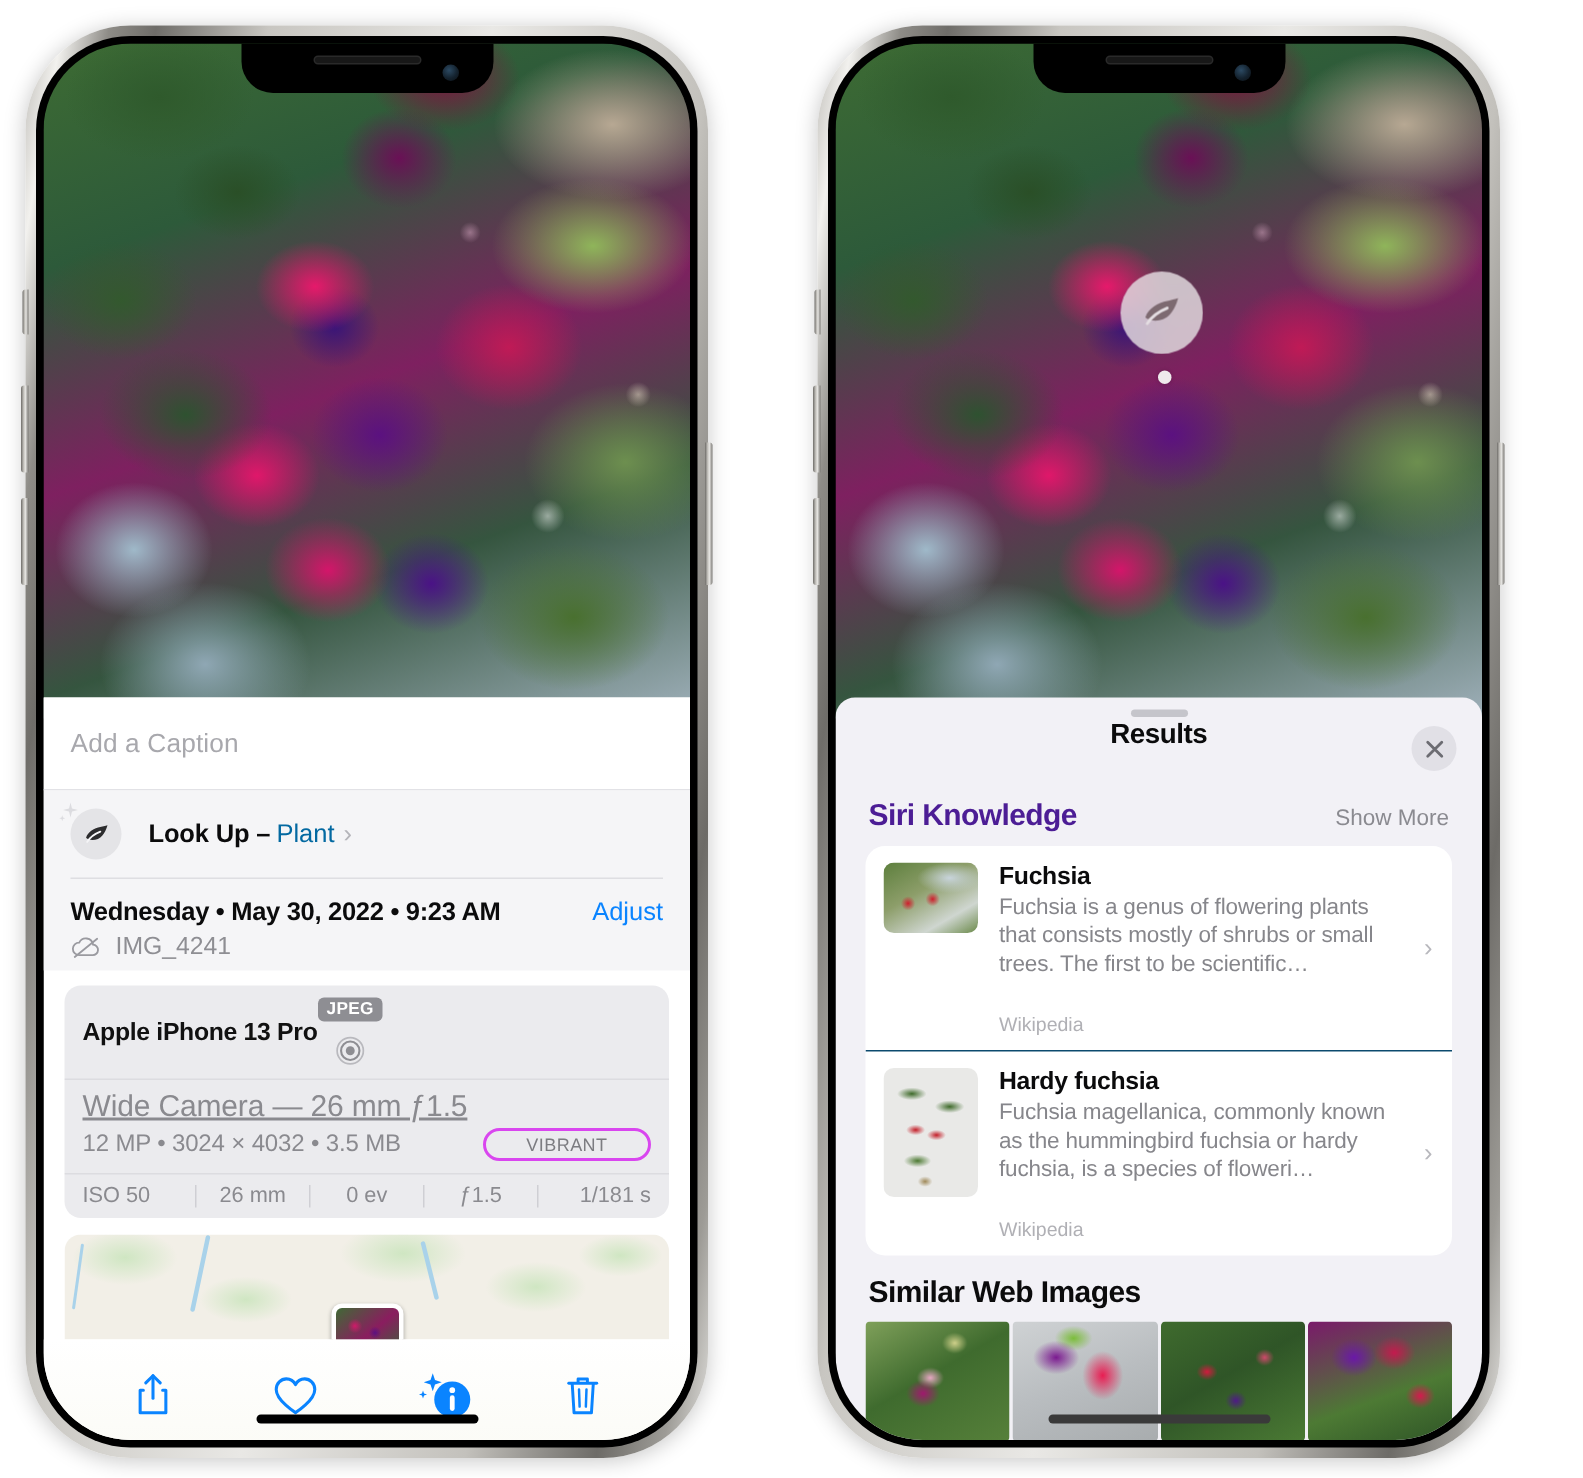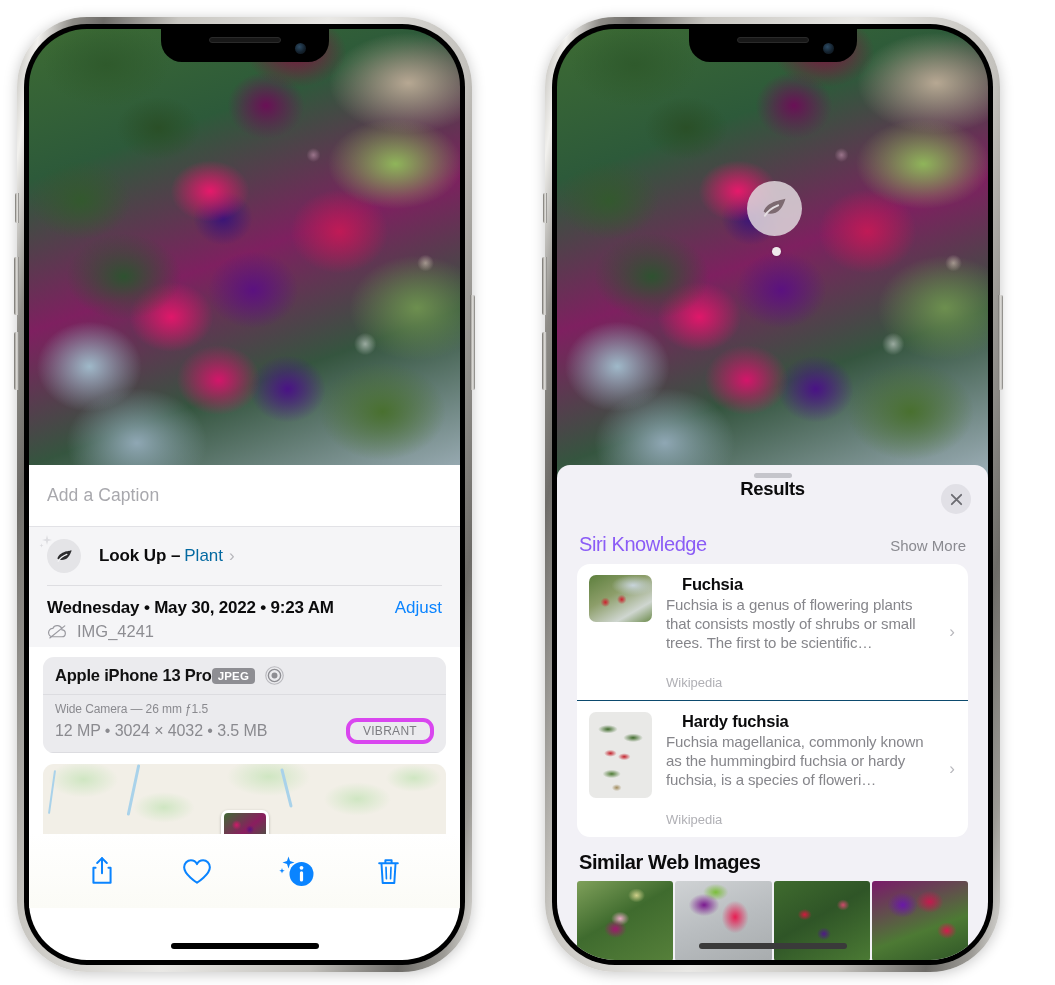--- a/index.html
+++ b/index.html
@@ -163,32 +163,32 @@
     background: #ebebee;
     border-radius: 11px;
     overflow: hidden;
   }
   .cam-head {
     display: flex; align-items: center; justify-content: flex-start;
     padding: 8px 12px;
     border-bottom: 1px solid #dcdce0;
   }
   .cam-model { font-size: 16.5px; font-weight: bold; color: #111; letter-spacing: -.2px; }
-  .cam-head-right { display: flex; align-items: center; gap: 9px; }
+  .cam-head-right { display: flex; align-items: center; gap: 9px; flex-direction: column; }
   .jpeg-badge {
     background: #8e8e93; color: #fff; font-size: 11.5px; font-weight: bold;
     padding: 2px 6px; border-radius: 4px; letter-spacing: .2px;
   }
   .cam-body { padding: 7px 12px 8px 12px; border-bottom: 1px solid #dcdce0; }
-  .cam-l1 { font-size: 12px; color: #8a8a8f; letter-spacing: -.1px; }
+  .cam-l1 { font-size: 20px; color: #8a8a8f; letter-spacing: -.1px; text-decoration: underline; }
   .cam-l2row { display: flex; align-items: center; justify-content: space-between; margin-top: 2px; }
   .cam-l2 { font-size: 16px; color: #8a8a8f; letter-spacing: -.1px; }
   .vibrant {
-    border: 4px solid #d946ef; border-radius: 11px;
-    font-size: 12px; color: #7c7c81; padding: 2px 13px; letter-spacing: .3px;
+    border: 2px solid #d946ef; border-radius: 11px;
+    font-size: 12px; color: #7c7c81; padding: 2px 27px; letter-spacing: .3px;
   }
   .exif-row { display: flex; align-items: center; padding: 6px 10px 7px 10px; }
   .exif-cell { flex: 1; text-align: center; font-size: 14.5px; color: #8a8a8f; }
   .exif-cell.first { text-align: left; padding-left: 2px; }
   .exif-cell.last  { text-align: right; padding-right: 2px; }
   .exif-sep { width: 1px; height: 15px; background: #cfcfd4; }
 
   .map-strip {
     margin: 11px 14px 0 14px;
     height: 70px;
@@ -267,21 +267,21 @@
   .close-btn {
     position: absolute; right: 17px; top: 6px;
     width: 30px; height: 30px; border-radius: 50%;
     background: #e1e0e6;
     display: flex; align-items: center; justify-content: center;
   }
   .sec-head {
     display: flex; align-items: baseline; justify-content: space-between;
     padding: 9px 22px 8px 22px;
   }
-  .sec-title { font-size: 20px; font-weight: normal; color: #8b5cf6; letter-spacing: -.4px; }
+  .sec-title { font-size: 20px; font-weight: bold; color: #4c1d95; letter-spacing: -.4px; }
   .show-more { font-size: 15px; color: #8a8a90; }
 
   .know-card {
     margin: 0 20px;
     background: #fff;
     border-radius: 13px;
     overflow: hidden;
   }
   .know-row { display: flex; padding: 11px 12px 10px 12px; position: relative; }
   .know-row + .know-row { border-top: 1px solid #0c4a6e; }
@@ -299,21 +299,21 @@
     background:
       radial-gradient(ellipse 14px 6px at 30% 20%, #3f6b2b 0%, rgba(63,107,43,0) 70%),
       radial-gradient(ellipse 14px 6px at 70% 30%, #3f6b2b 0%, rgba(63,107,43,0) 70%),
       radial-gradient(ellipse 9px 5px at 34% 48%, #c4202a 0%, rgba(196,32,42,0) 70%),
       radial-gradient(ellipse 9px 5px at 56% 52%, #c4202a 0%, rgba(196,32,42,0) 70%),
       radial-gradient(ellipse 13px 6px at 36% 72%, #4d7a33 0%, rgba(77,122,51,0) 70%),
       radial-gradient(ellipse 7px 5px at 44% 88%, #a08a5a 0%, rgba(160,138,90,0) 70%),
       #e9e9e7;
   }
   .know-txt { flex: 1; padding-left: 14px; padding-right: 24px; }
-  .know-name { font-size: 16.5px; font-weight: bold; color: #0b0b0c; letter-spacing: -.2px; margin-bottom: 1px; margin-left: 16px; }
+  .know-name { font-size: 16.5px; font-weight: bold; color: #0b0b0c; letter-spacing: -.2px; margin-bottom: 1px; }
   .know-desc { font-size: 15px; line-height: 19px; color: #86868b; letter-spacing: -.1px; }
   .know-src { font-size: 13px; color: #b0b0b5; margin-top: 23px; }
   .know-chev {
     position: absolute; right: 13px; top: 50%; transform: translateY(-50%);
     color: #b8b8bd; font-size: 17px;
   }
 
   .sim-head { padding: 14px 36px 7px 22px; }
   .sim-title { font-size: 20px; font-weight: bold; color: #0b0b0c; letter-spacing: -.4px; }
   .sim-strip { display: flex; gap: 2px; padding: 0 20px; }
@@ -422,20 +422,31 @@
                   <circle cx="12" cy="12" r="3.4" fill="#8e8e93"></circle>
                 </svg>
               </span>
             </div>
             <div class="cam-body">
               <div class="cam-l1">Wide Camera — 26 mm ƒ1.5</div>
               <div class="cam-l2row">
                 <span class="cam-l2">12 MP • 3024 × 4032 • 3.5 MB</span>
                 <span class="vibrant">VIBRANT</span>
               </div>
+            </div>
+            <div class="exif-row">
+              <span class="exif-cell first">ISO 50</span>
+              <span class="exif-sep"></span>
+              <span class="exif-cell">26 mm</span>
+              <span class="exif-sep"></span>
+              <span class="exif-cell">0 ev</span>
+              <span class="exif-sep"></span>
+              <span class="exif-cell">ƒ1.5</span>
+              <span class="exif-sep"></span>
+              <span class="exif-cell last">1/181 s</span>
             </div>
           </div>
 
           <div class="map-strip">
             <div class="map-river" style="left:22%; top:0; width:3px; height:52px; transform:rotate(12deg);"></div>
             <div class="map-river" style="left:60%; top:4px; width:3px; height:40px; transform:rotate(-14deg);"></div>
             <div class="map-river" style="left:2%; top:6px; width:2px; height:44px; transform:rotate(8deg);"></div>
             <div class="map-pin">
               <div class="map-pin-img"></div>
             </div>

